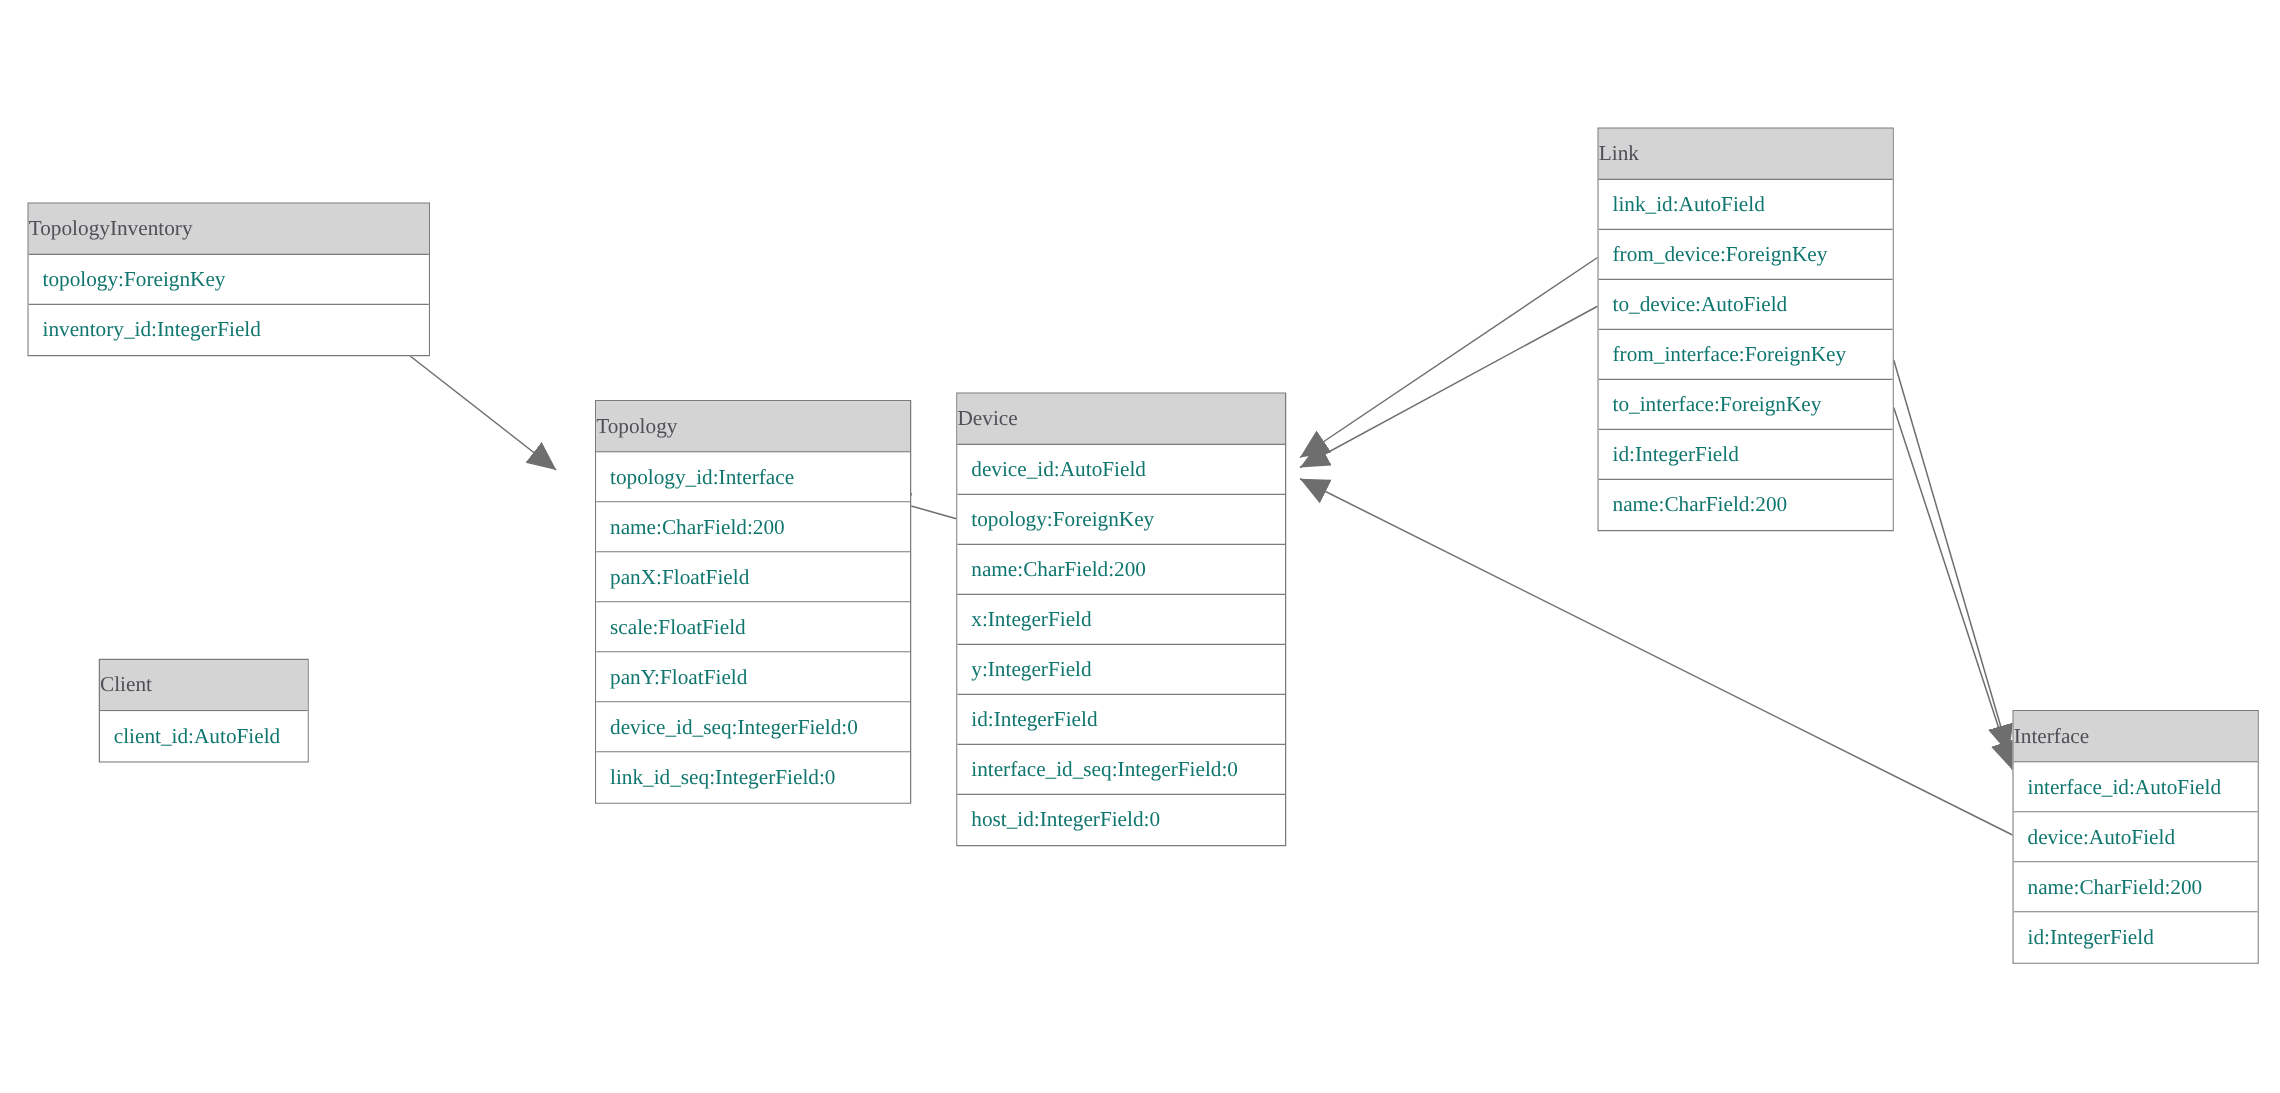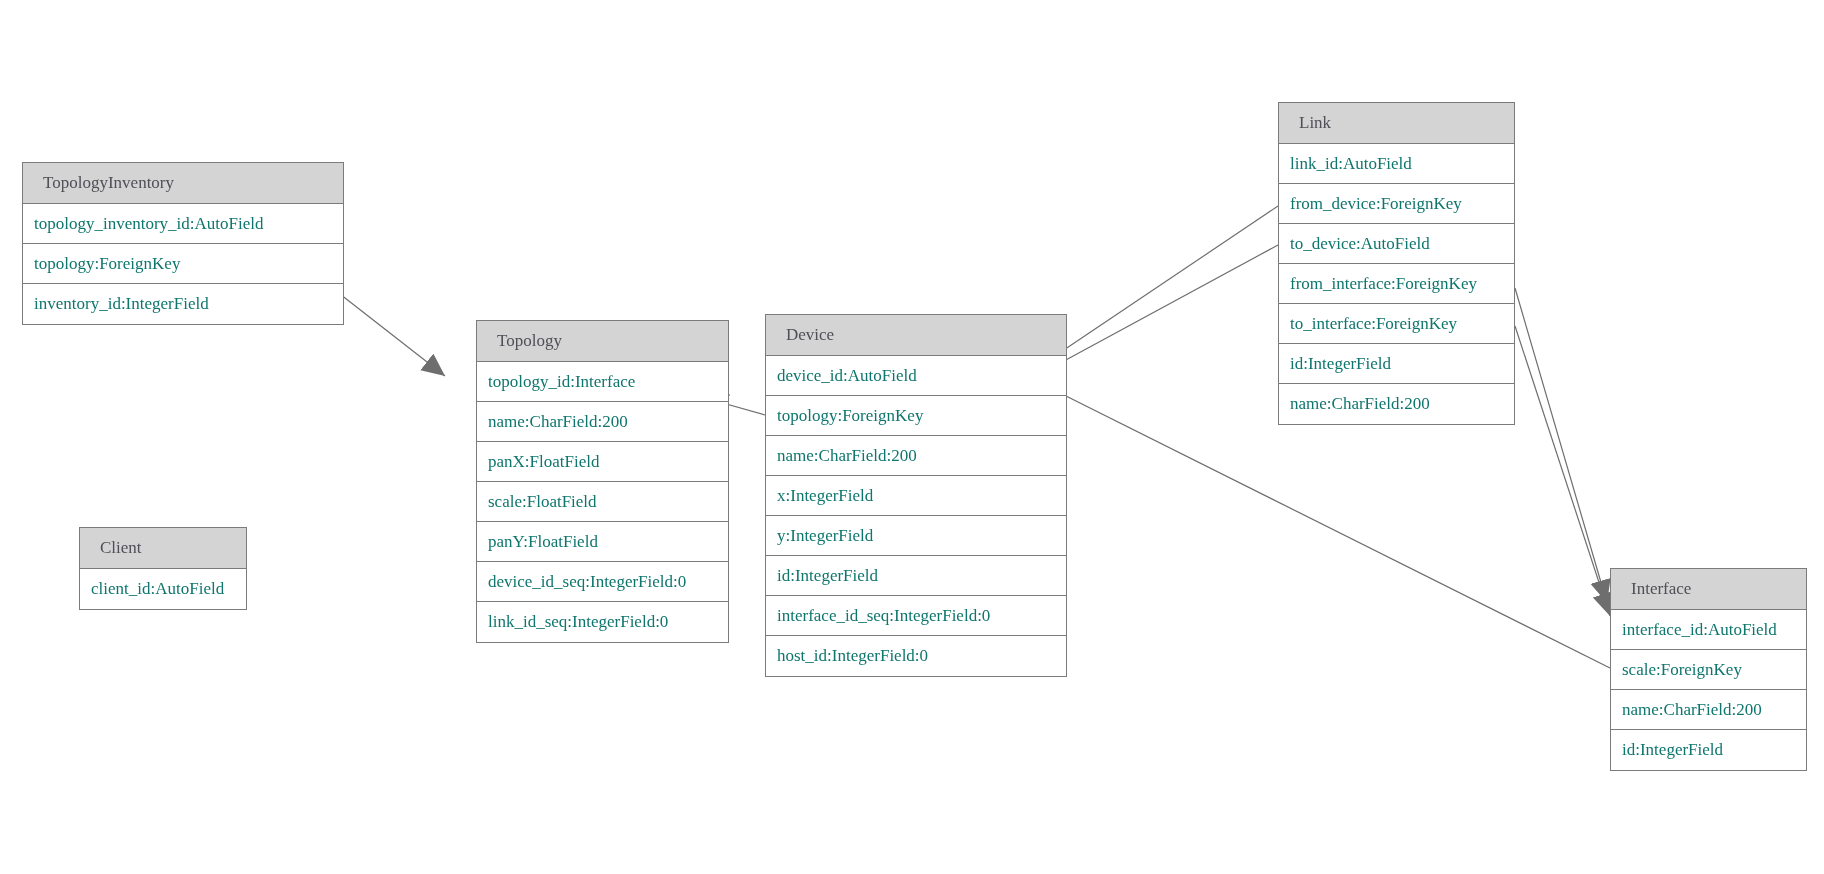--- a/index.html
+++ b/index.html
@@ -29,21 +29,21 @@
     border: 1.5px solid #7b7b7b;
     background: #ffffff;
   }
   .entity-header {
     box-sizing: border-box;
     height: 41px;
     background: #d4d4d4;
     border-bottom: 1px solid #7b7b7b;
     display: flex;
     align-items: center;
-    padding: 0 20px;
+    padding: 0 0;
     font-size: 17px;
     color: #4f4f57;
     white-space: nowrap;
     overflow: hidden;
   }
   .entity-row {
     box-sizing: border-box;
     height: 40px;
     background: #ffffff;
     border-bottom: 1px solid #7b7b7b;
@@ -75,39 +75,38 @@
         <line x1="1278" y1="206" x2="1040" y2="366" stroke="#6e6e6e" stroke-width="1.2" marker-end="url(#arrowhead)"></line>
         <line x1="1278" y1="245" x2="1040" y2="374" stroke="#6e6e6e" stroke-width="1.2" marker-end="url(#arrowhead)"></line>
         <line x1="1610" y1="668" x2="1040" y2="383" stroke="#6e6e6e" stroke-width="1.2" marker-end="url(#arrowhead)"></line>
         <line x1="1515" y1="288" x2="1607" y2="603" stroke="#6e6e6e" stroke-width="1.2" marker-end="url(#arrowhead)"></line>
         <line x1="1515" y1="326" x2="1610" y2="616" stroke="#6e6e6e" stroke-width="1.2" marker-end="url(#arrowhead)"></line>
       </g>
   </svg>
 
 <div class="entity" style="left: 22px; top: 162px; width: 322px;">
       <div class="entity-header">TopologyInventory</div>
-      <div class="entity-row">topology_inventory_id:AutoField</div>
       <div class="entity-row">topology:ForeignKey</div>
       <div class="entity-row">inventory_id:IntegerField</div>
     </div>
     <div class="entity" style="left: 448px; top: 320px; width: 253px; margin-left: 28px;">
       <div class="entity-header">Topology</div>
       <div class="entity-row">topology_id:Interface</div>
       <div class="entity-row">name:CharField:200</div>
       <div class="entity-row">panX:FloatField</div>
       <div class="entity-row">scale:FloatField</div>
       <div class="entity-row">panY:FloatField</div>
       <div class="entity-row">device_id_seq:IntegerField:0</div>
       <div class="entity-row">link_id_seq:IntegerField:0</div>
     </div>
     <div class="entity" style="left: 79px; top: 527px; width: 168px;">
       <div class="entity-header">Client</div>
       <div class="entity-row">client_id:AutoField</div>
     </div>
-    <div class="entity" style="left: 765px; top: 314px; width: 302px;">
+    <div class="entity" style="left: 765px; top: 314px; width: 264px;">
       <div class="entity-header">Device</div>
       <div class="entity-row">device_id:AutoField</div>
       <div class="entity-row">topology:ForeignKey</div>
       <div class="entity-row">name:CharField:200</div>
       <div class="entity-row">x:IntegerField</div>
       <div class="entity-row">y:IntegerField</div>
       <div class="entity-row">id:IntegerField</div>
       <div class="entity-row">interface_id_seq:IntegerField:0</div>
       <div class="entity-row">host_id:IntegerField:0</div>
     </div>
@@ -117,17 +116,17 @@
       <div class="entity-row">from_device:ForeignKey</div>
       <div class="entity-row">to_device:AutoField</div>
       <div class="entity-row">from_interface:ForeignKey</div>
       <div class="entity-row">to_interface:ForeignKey</div>
       <div class="entity-row">id:IntegerField</div>
       <div class="entity-row">name:CharField:200</div>
     </div>
     <div class="entity" style="left: 1610px; top: 568px; width: 197px;">
       <div class="entity-header">Interface</div>
       <div class="entity-row">interface_id:AutoField</div>
-      <div class="entity-row">scale:ForeignKey</div>
+      <div class="entity-row">device:AutoField</div>
       <div class="entity-row">name:CharField:200</div>
       <div class="entity-row">id:IntegerField</div>
     </div>
   </div>
 
 </body></html>

